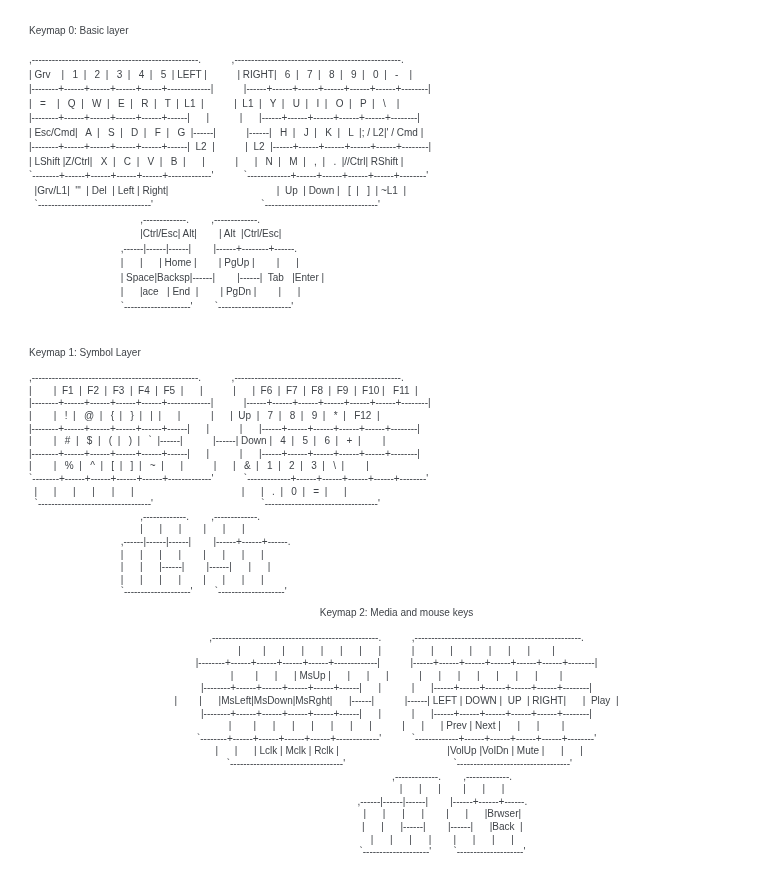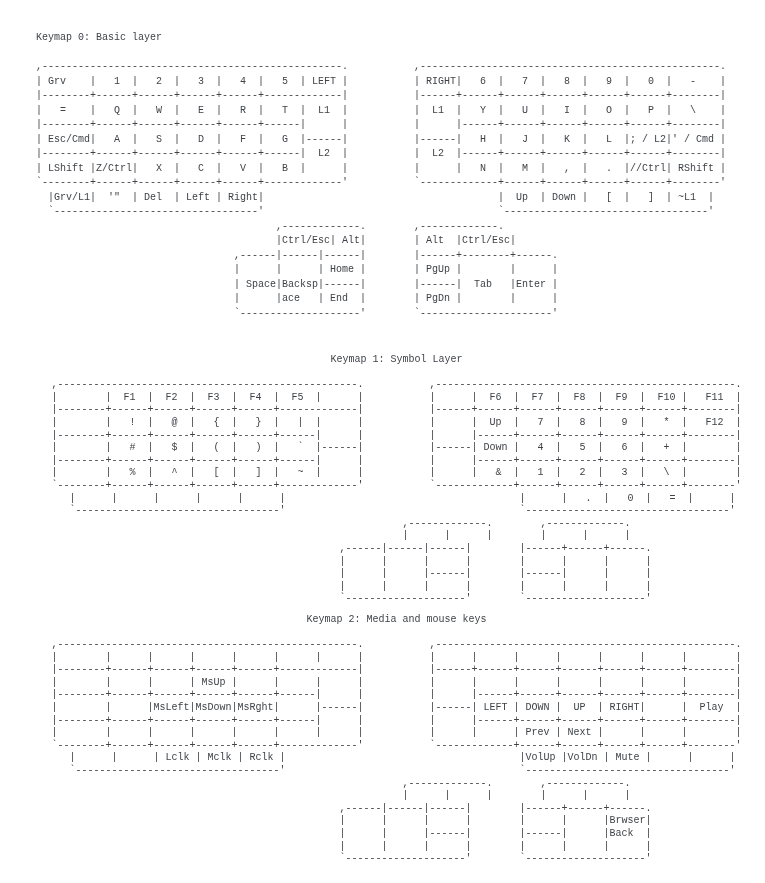--- a/index.html
+++ b/index.html
@@ -5,29 +5,29 @@
   html, body { margin: 0; padding: 0; }
   body {
     width: 765px;
     height: 883px;
     background: #ffffff;
     box-sizing: border-box;
     padding: 23px 0 0 28px;
     overflow: hidden;
   }
   pre.ascii {
-    margin: 8px;
-    font-family: Liberation Mono, monospace;
+    margin: 1px;
+    font-family: Liberation Sans, sans-serif;
     font-size: 10px;
     color: #3f4348;
     white-space: pre;
   }
   pre.lh-a { line-height: 14.5px; }
   pre.lh-b { line-height: 12.6px; }
-  pre.gap-1 { margin-top: 33px; text-align: center; }
+  pre.gap-1 { margin-top: 33px; }
   pre.gap-2 { margin-top: 8px; text-align: center; }
   .title { font-weight: normal; }
 </style>
 </head>
 <body>
 
 <pre class="ascii lh-a"><span class="title">Keymap 0: Basic layer</span>
 
 <span>,--------------------------------------------------.           ,--------------------------------------------------.
 | Grv    |   1  |   2  |   3  |   4  |   5  | LEFT |           | RIGHT|   6  |   7  |   8  |   9  |   0  |   -    |

